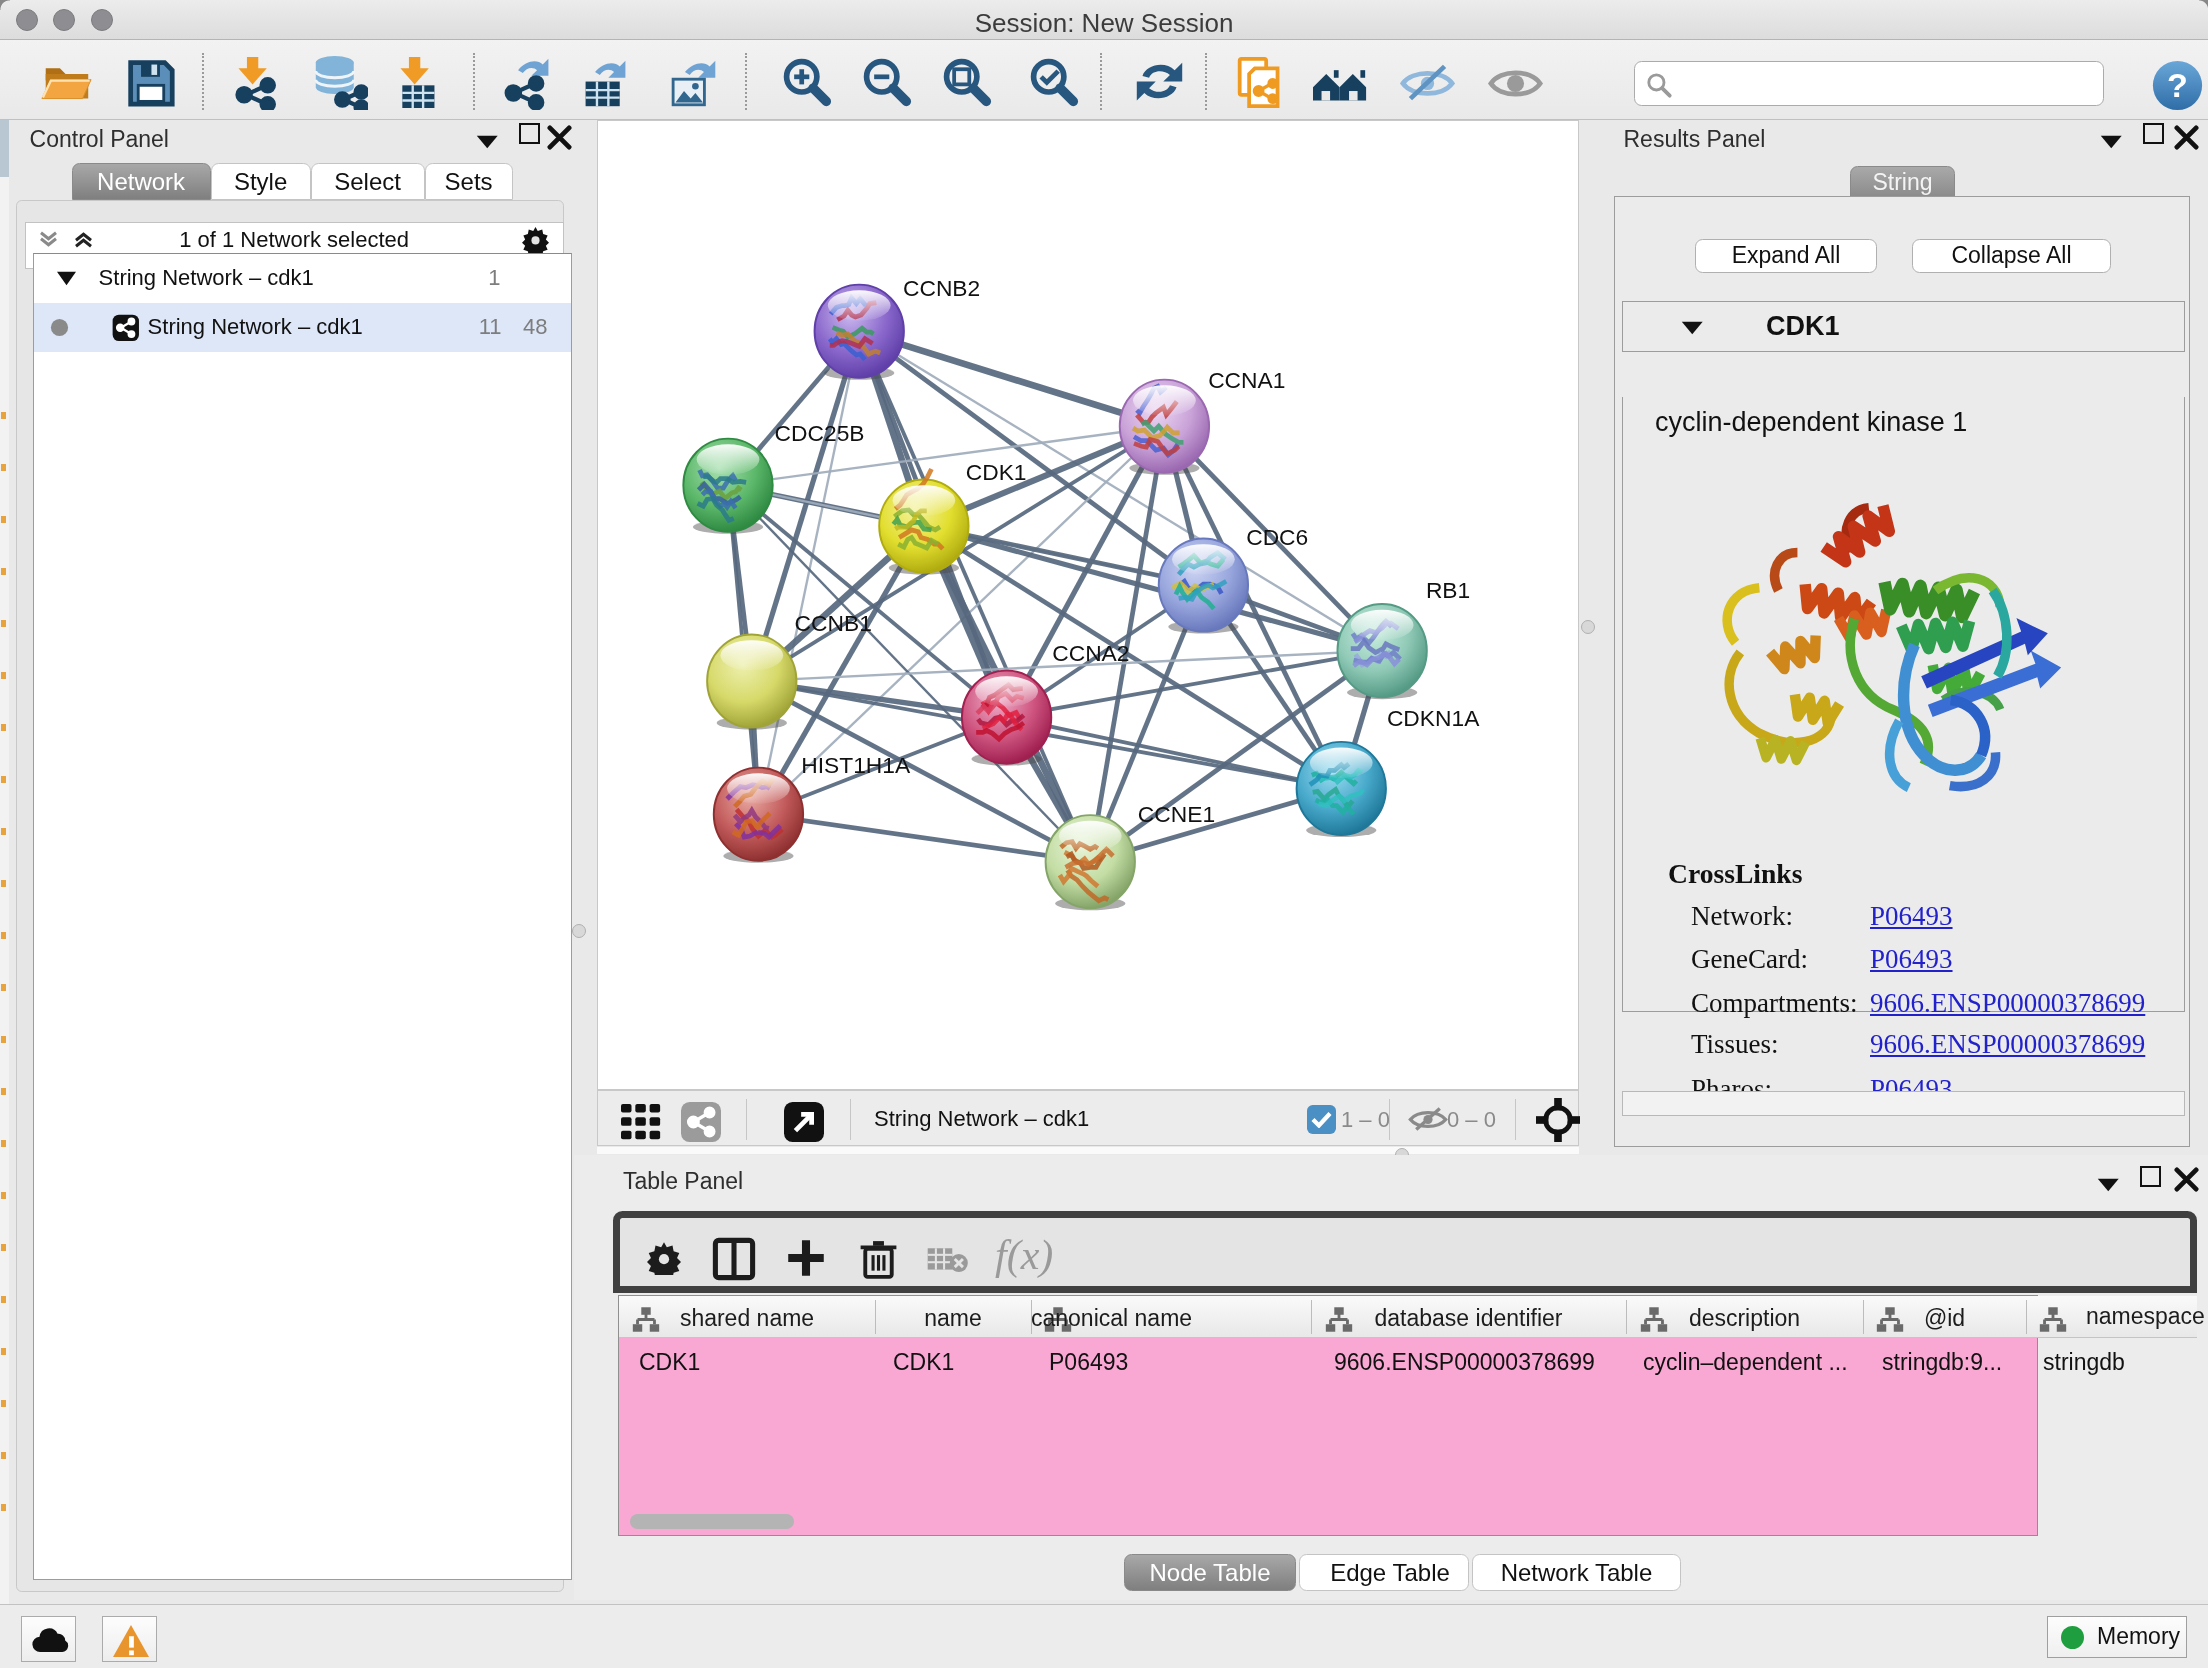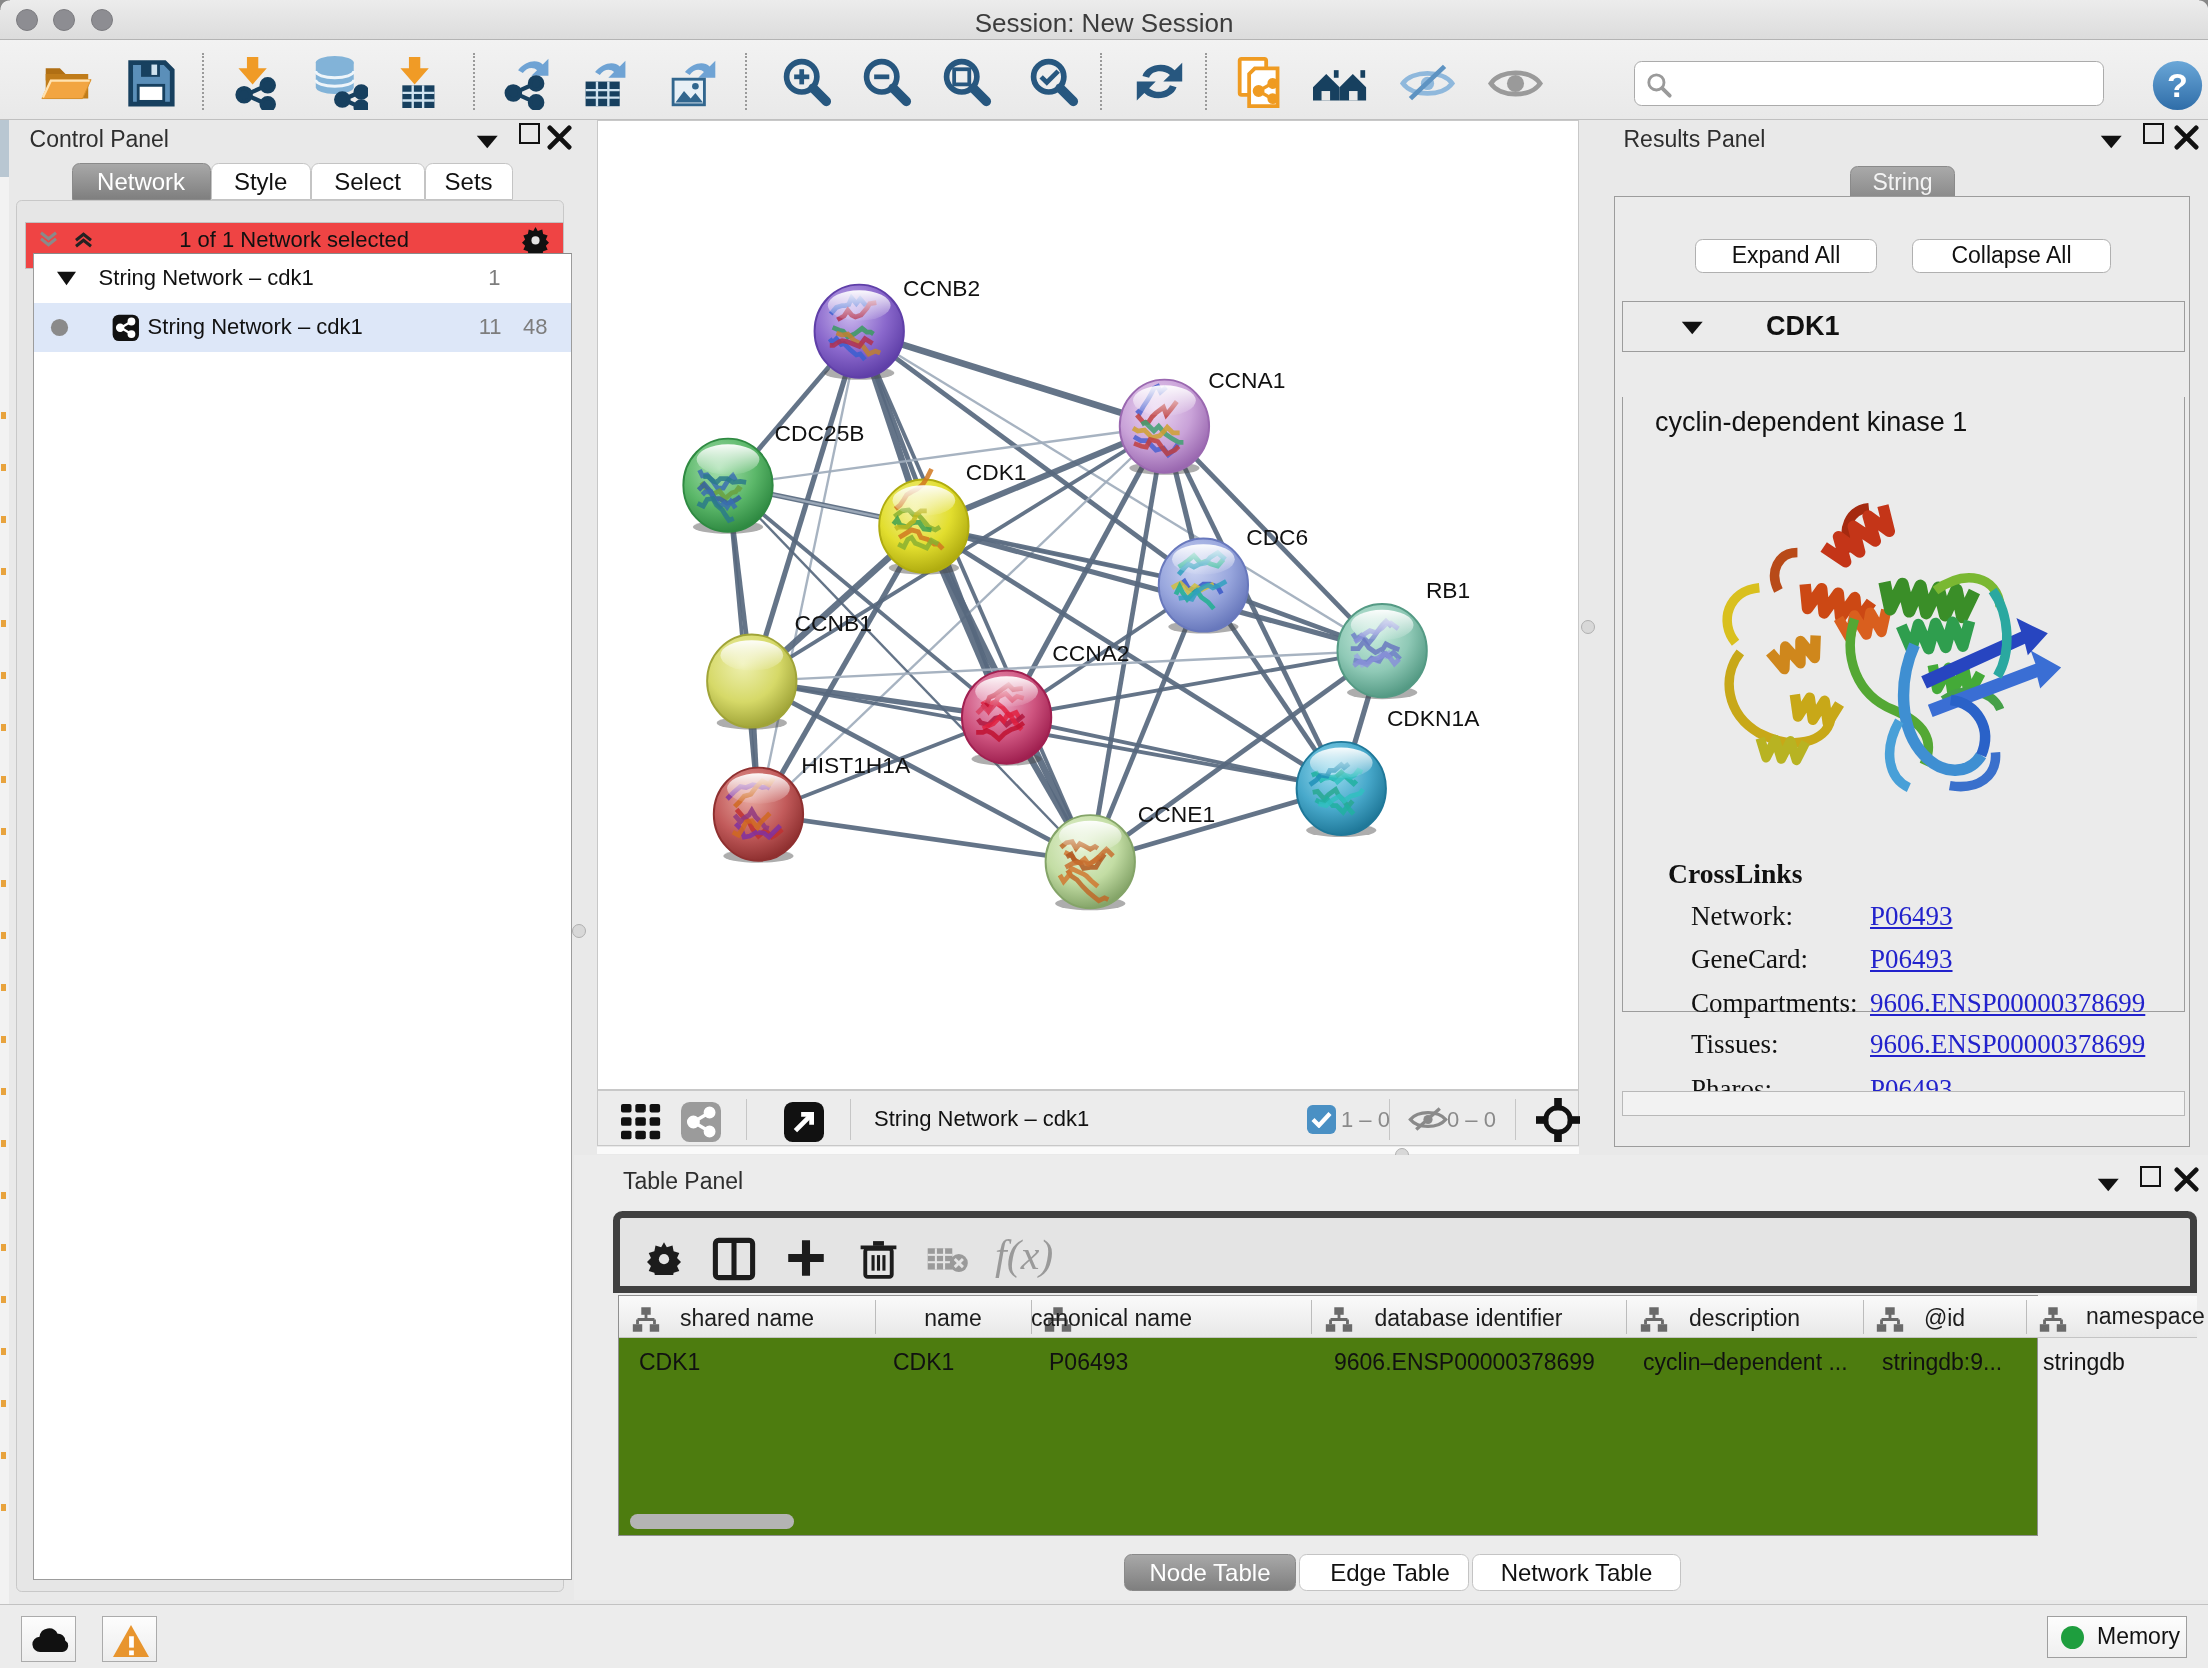--- a/index.html
+++ b/index.html
@@ -25,21 +25,21 @@
   
   #leftstrip { position:absolute; left:0; top:120px; width:8.6px; height:1484px; background:#f2f2f2; }
   #controlpanel { position:absolute; left:8.6px; top:120px; width:563px; height:1480px; background:#e9e9e9; }
   .ptitle { font-size:23px; color:#2e2e2e; }
   .pico { position:absolute; font-size:25px; color:#111; }
   .tab { position:absolute; height:37px; background:#ffffff; border:1px solid #c4c4c4;
     border-radius:7.6px 7.6px 0 0; text-align:center; font-size:24px; color:#111;
     line-height:36px; }
   .tabsel { background:linear-gradient(#a8a8a8,#7f7f7f); color:#ffffff; border-color:#8a8a8a; }
   #netsubbar { position:absolute; left:16px; top:102px; width:539px; height:47px;
-    background:#ef4444; border:1px solid #c2c2c2; }
+    background:#ffffff; border:1px solid #c2c2c2; }
   #netlist { position:absolute; left:24px; top:133px; width:539px; height:1327px;
     background:#ffffff; border:1px solid #9c9c9c; border-top:1px solid #8a8a8a; }
   .lrow { position:absolute; left:0; width:537px; height:49px; font-size:22px; color:#111; }
   
   #canvas { position:absolute; left:597px; top:120px; width:982px; height:970px; background:#ffffff; border:1px solid #c8c8c8; overflow:hidden; }
   #viewbar { position:absolute; left:597px; top:1090px; width:982px; height:56px;
     background:#ececec; border:1px solid #c8c8c8; }
   .vsep { position:absolute; top:7.6px; height:41px; width:0; border-left:1.9px solid #c6c6c6; }
   
   #resultspanel { position:absolute; left:1595px; top:120px; width:613px; height:1480px; background:#e9e9e9; }
@@ -737,21 +737,21 @@
         <line x1="2" y1="12" x2="32" y2="12"></line>
           <line x1="2" y1="21" x2="32" y2="21"></line>
         <line x1="12" y1="4" x2="12" y2="30"></line>
           <line x1="22" y1="4" x2="22" y2="30"></line>
         </g>
       <circle cx="40" cy="22" r="11" fill="#9a9a9a"></circle>
       <path d="M35 17 l10 10 M45 17 l-10 10" stroke="#e4e4e4" stroke-width="3.5"></path>
       </svg>
     <div class="serif" style="position:absolute;left:375px;top:13.3px;font-size:42px;font-style:italic;color:#9a9a9a;">f(x)</div>
   </div>
-  <div style="position:absolute;left:44px;top:140px;width:1420px;height:241px;background:#4d7c0f;border:1.9px solid #8f8f8f;">
+  <div style="position:absolute;left:44px;top:140px;width:1420px;height:241px;background:#f9a8d4;border:1.9px solid #8f8f8f;">
     <div style="position:absolute;left:0;top:0;width:1578px;height:42px;background:linear-gradient(#fafafa,#e8e8e8);border-bottom:1px solid #c4c4c4;"></div>
     <svg style="position:absolute;left:11.4px;top:9.5px;" width="32" height="27" viewBox="0 0 34 28">
         <g fill="none" stroke="#6a6a6a" stroke-width="3">
           <path d="M17 6 v8 M8 14 h18 M8 14 v5 M26 14 v5"></path>
         </g>
         <rect x="12" y="1" width="10" height="8" fill="#6a6a6a"></rect>
         <rect x="3" y="19" width="10" height="8" fill="#6a6a6a"></rect>
         <rect x="21" y="19" width="10" height="8" fill="#6a6a6a"></rect>
       </svg>
 <div style="position:absolute;left:0px;top:8.6px;width:256px;text-align:center;font-size:23px;color:#1c1c1c;">shared name</div>

